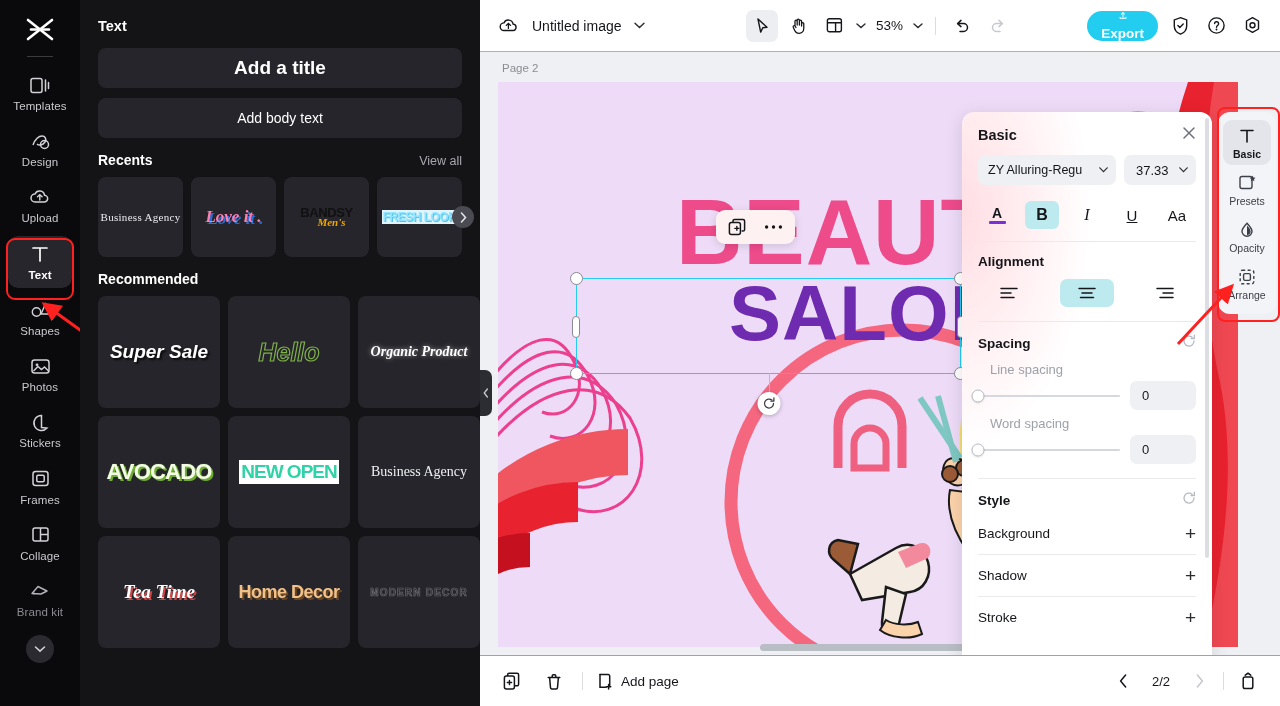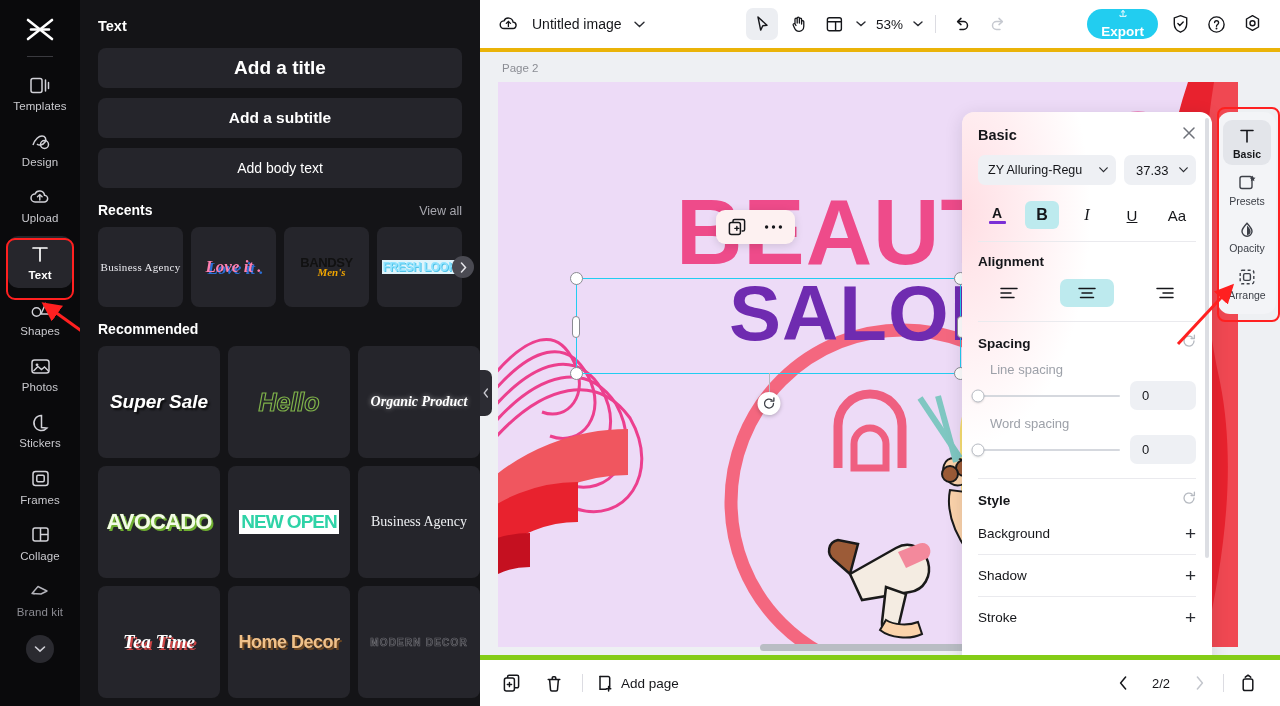--- a/index.html
+++ b/index.html
@@ -91,21 +91,21 @@
   .ts-bizA { font-family:"Liberation Serif", serif; font-size:14px; color:#eef0f3; }
   .ts-tea  { font-family:"Liberation Serif", serif; font-style:italic; font-weight:700; font-size:19px; color:#fff;
              text-shadow: 2px 2px 0 #c44; }
   .ts-home { font-size:18px; font-weight:700; color:#f0c18a; letter-spacing:-.5px; text-shadow: 2px 2px 0 #6b4520; }
   .ts-mod  { font-size:10px; font-weight:700; color:transparent; -webkit-text-stroke:.7px #6a6a70; letter-spacing:1.2px; }
 
   
   .main { flex:1; height:706px; display:flex; flex-direction:column; background:#fff; position:relative; }
   .topbar {
     height:52px; background:#fff; display:flex; align-items:center; padding:0 14px;
-    border-bottom:4px solid #eab308; flex:0 0 52px; position:relative;
+    border-bottom:1px solid #eab308; flex:0 0 52px; position:relative;
   }
   .tb-left { display:flex; align-items:center; gap:10px; }
   .doc-title { font-size:14px; color:#15161a; }
   .tb-center { position:absolute; left:50%; transform:translateX(-50%); display:flex; align-items:center; gap:4px; }
   .tb-btn { width:32px; height:32px; border-radius:7px; display:flex; align-items:center; justify-content:center; cursor:pointer; }
   .tb-btn.on { background:#eceef2; }
   .tb-zoom { font-size:13.5px; color:#15161a; padding:0 4px; min-width:34px; text-align:center; }
   .tb-div { width:1px; height:18px; background:#dcdce2; margin:0 6px; }
   .tb-right { margin-left:auto; display:flex; align-items:center; gap:8px; }
   .export-btn {
@@ -146,21 +146,21 @@
   .rot-line { position:absolute; left:50%; bottom:-21px; width:1px; height:21px; background:#b7bcc3; }
   .float-tb {
     position:absolute; left:236px; top:158px; height:34px; padding:0 12px;
     background:#fdf1f1; border-radius:9px; box-shadow:0 2px 8px rgba(0,0,0,.13);
     display:flex; align-items:center; gap:18px; z-index:7;
   }
   .float-tb .fi { cursor:pointer; display:flex; align-items:center; }
 
   
   .botbar {
-    height:51px; flex:0 0 51px; background:#fff; border-top:5px solid #84cc16;
+    height:51px; flex:0 0 51px; background:#fff; border-top:1px solid #84cc16;
     display:flex; align-items:center; padding:0 18px; gap:14px;
   }
   .bb-div { width:1px; height:18px; background:#dcdce2; }
   .addpage { display:flex; align-items:center; gap:7px; font-size:13.5px; color:#15161a; cursor:pointer; }
   .bb-right { margin-left:auto; display:flex; align-items:center; gap:10px; }
   .pgnum { font-size:13px; color:#15161a; min-width:28px; text-align:center; }
 
   
   .props {
     position:absolute; right:68px; top:60px; width:250px; height:590px;
@@ -361,21 +361,20 @@
           </marker>
         </defs>
       <line x1="58" y1="42" x2="8" y2="6" stroke="#ff2020" stroke-width="3" marker-end="url(#ah1)"></line>
     </svg>
   </div>
 
   <div class="panel">
     <div class="panel-title">Text</div>
 
     <div class="big-btn t1">Add a title</div>
-    <div class="big-btn t2">Add a subtitle</div>
     <div class="big-btn t3">Add body text</div>
 
     <div class="sec-head">
       <span class="h">Recents</span>
       <span class="v">View all</span>
     </div>
 
     <div class="recents">
       <div class="rthumb">
         <span class="ts ts-biz">Business Agency</span>

